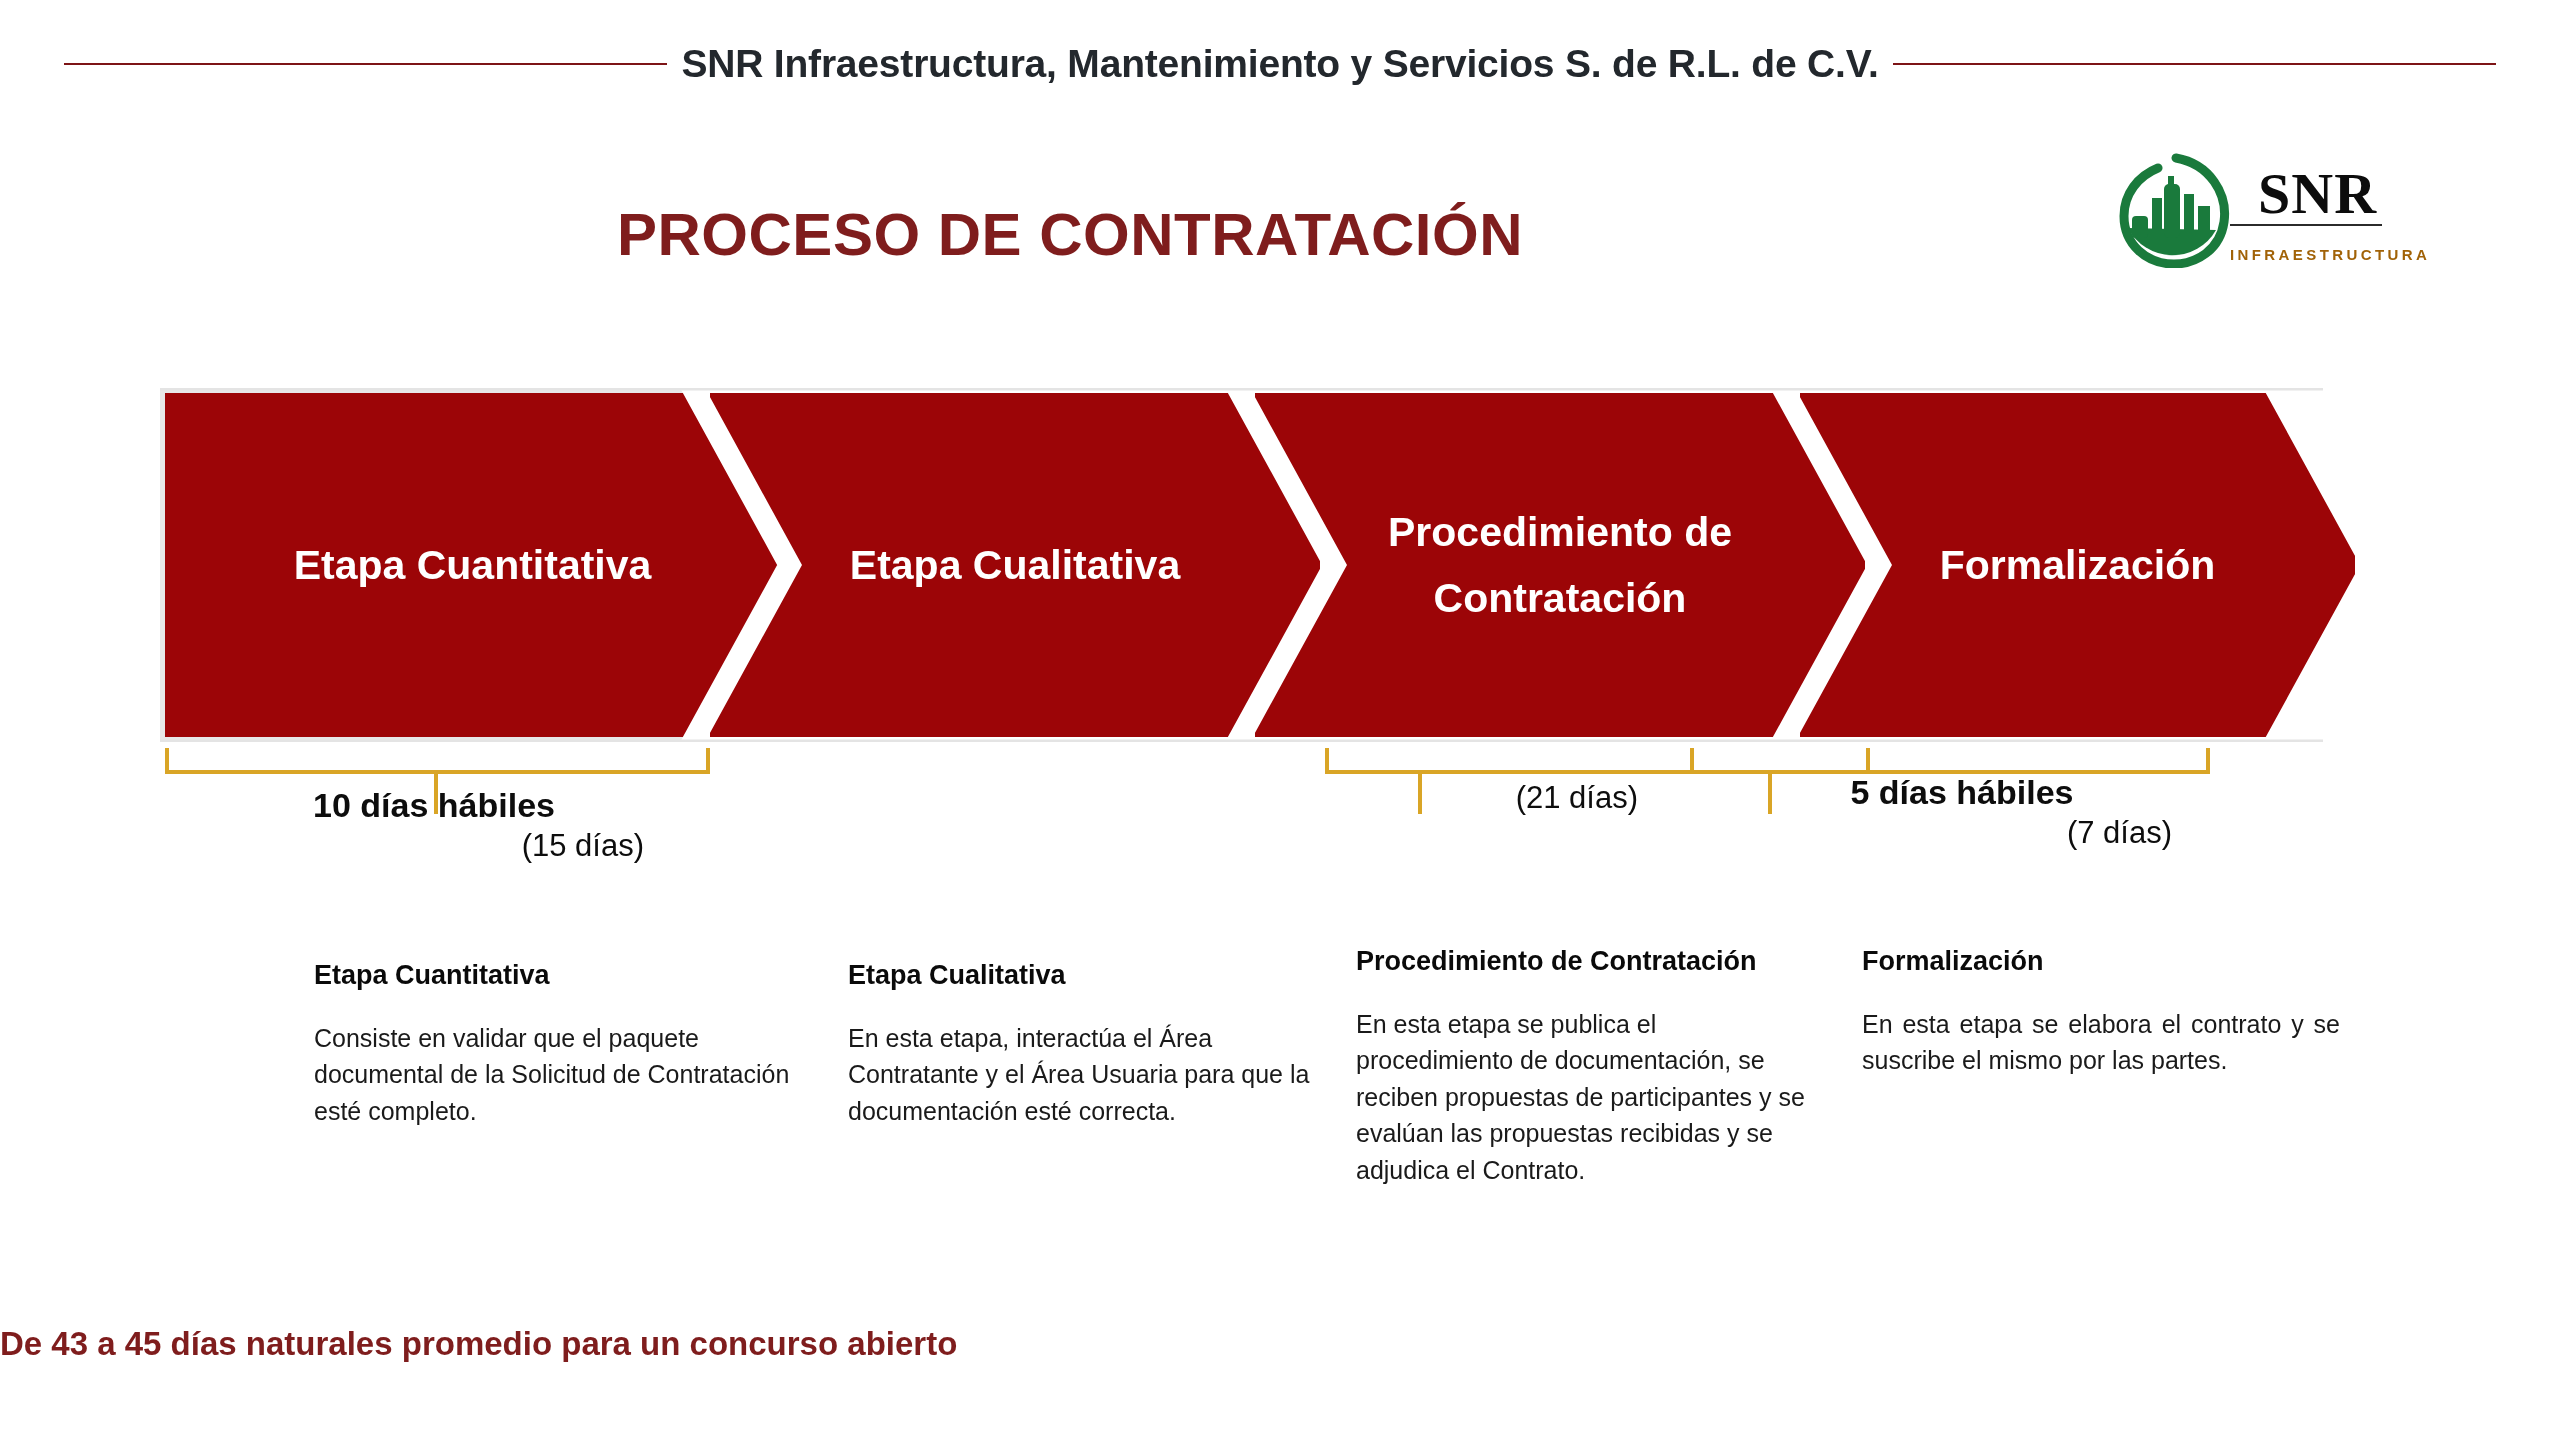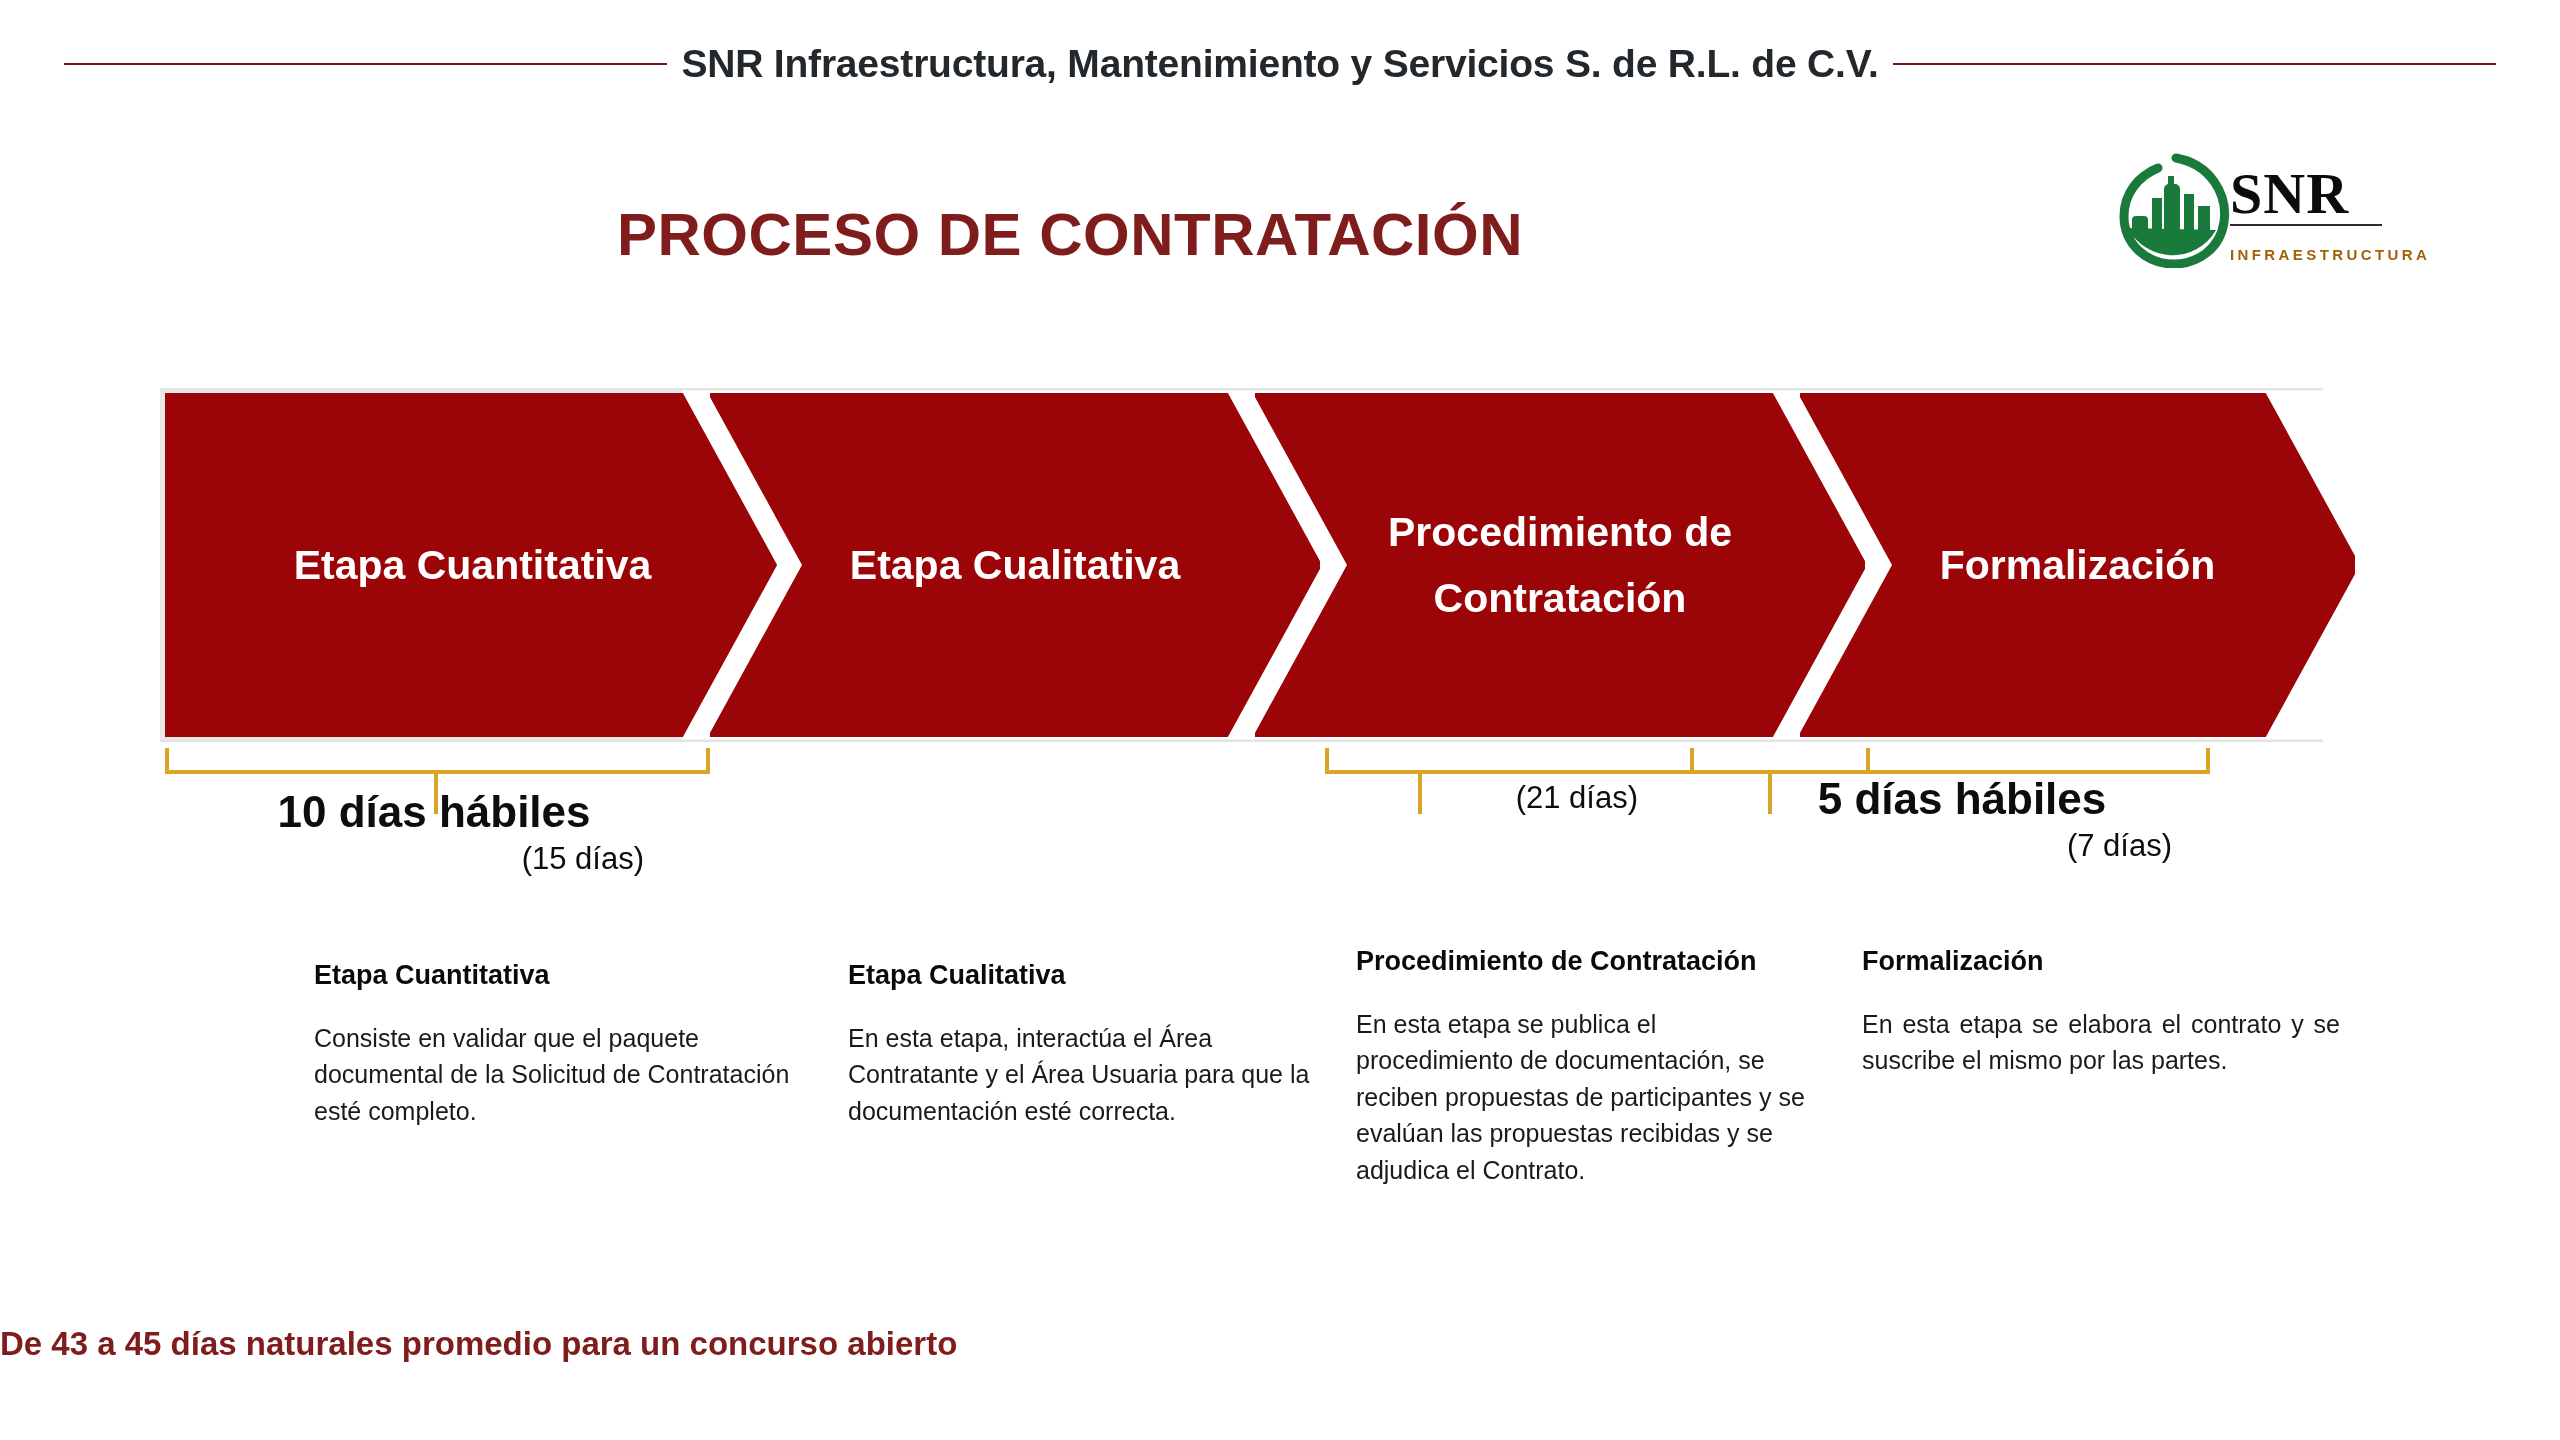--- a/index.html
+++ b/index.html
@@ -78,20 +78,21 @@
     top: 18px;
     width: 170px;
   }
   .logo-snr {
     font-family: "Liberation Serif", serif;
     font-size: 58px;
     font-weight: bold;
     color: #0c0c0c;
     line-height: 0.95;
     letter-spacing: 1px;
+    margin-left: 28px;
   }
   .logo-divider {
     height: 2px;
     background: #2b2b2b;
     width: 152px;
     margin-top: 3px;
   }
   .logo-sub {
     font-size: 15px;
     font-weight: bold;
@@ -167,21 +168,21 @@
   }
 
   
   .days {
     position: absolute;
     text-align: center;
     width: 420px;
     color: #0d0d0d;
   }
   .days-main {
-    font-size: 44px;
+    font-size: 34px;
     font-weight: bold;
     line-height: 1.22;
   }
   .days-sub {
     font-size: 31px;
     font-weight: normal;
     line-height: 1.26;
     text-align: right;
   }
 

